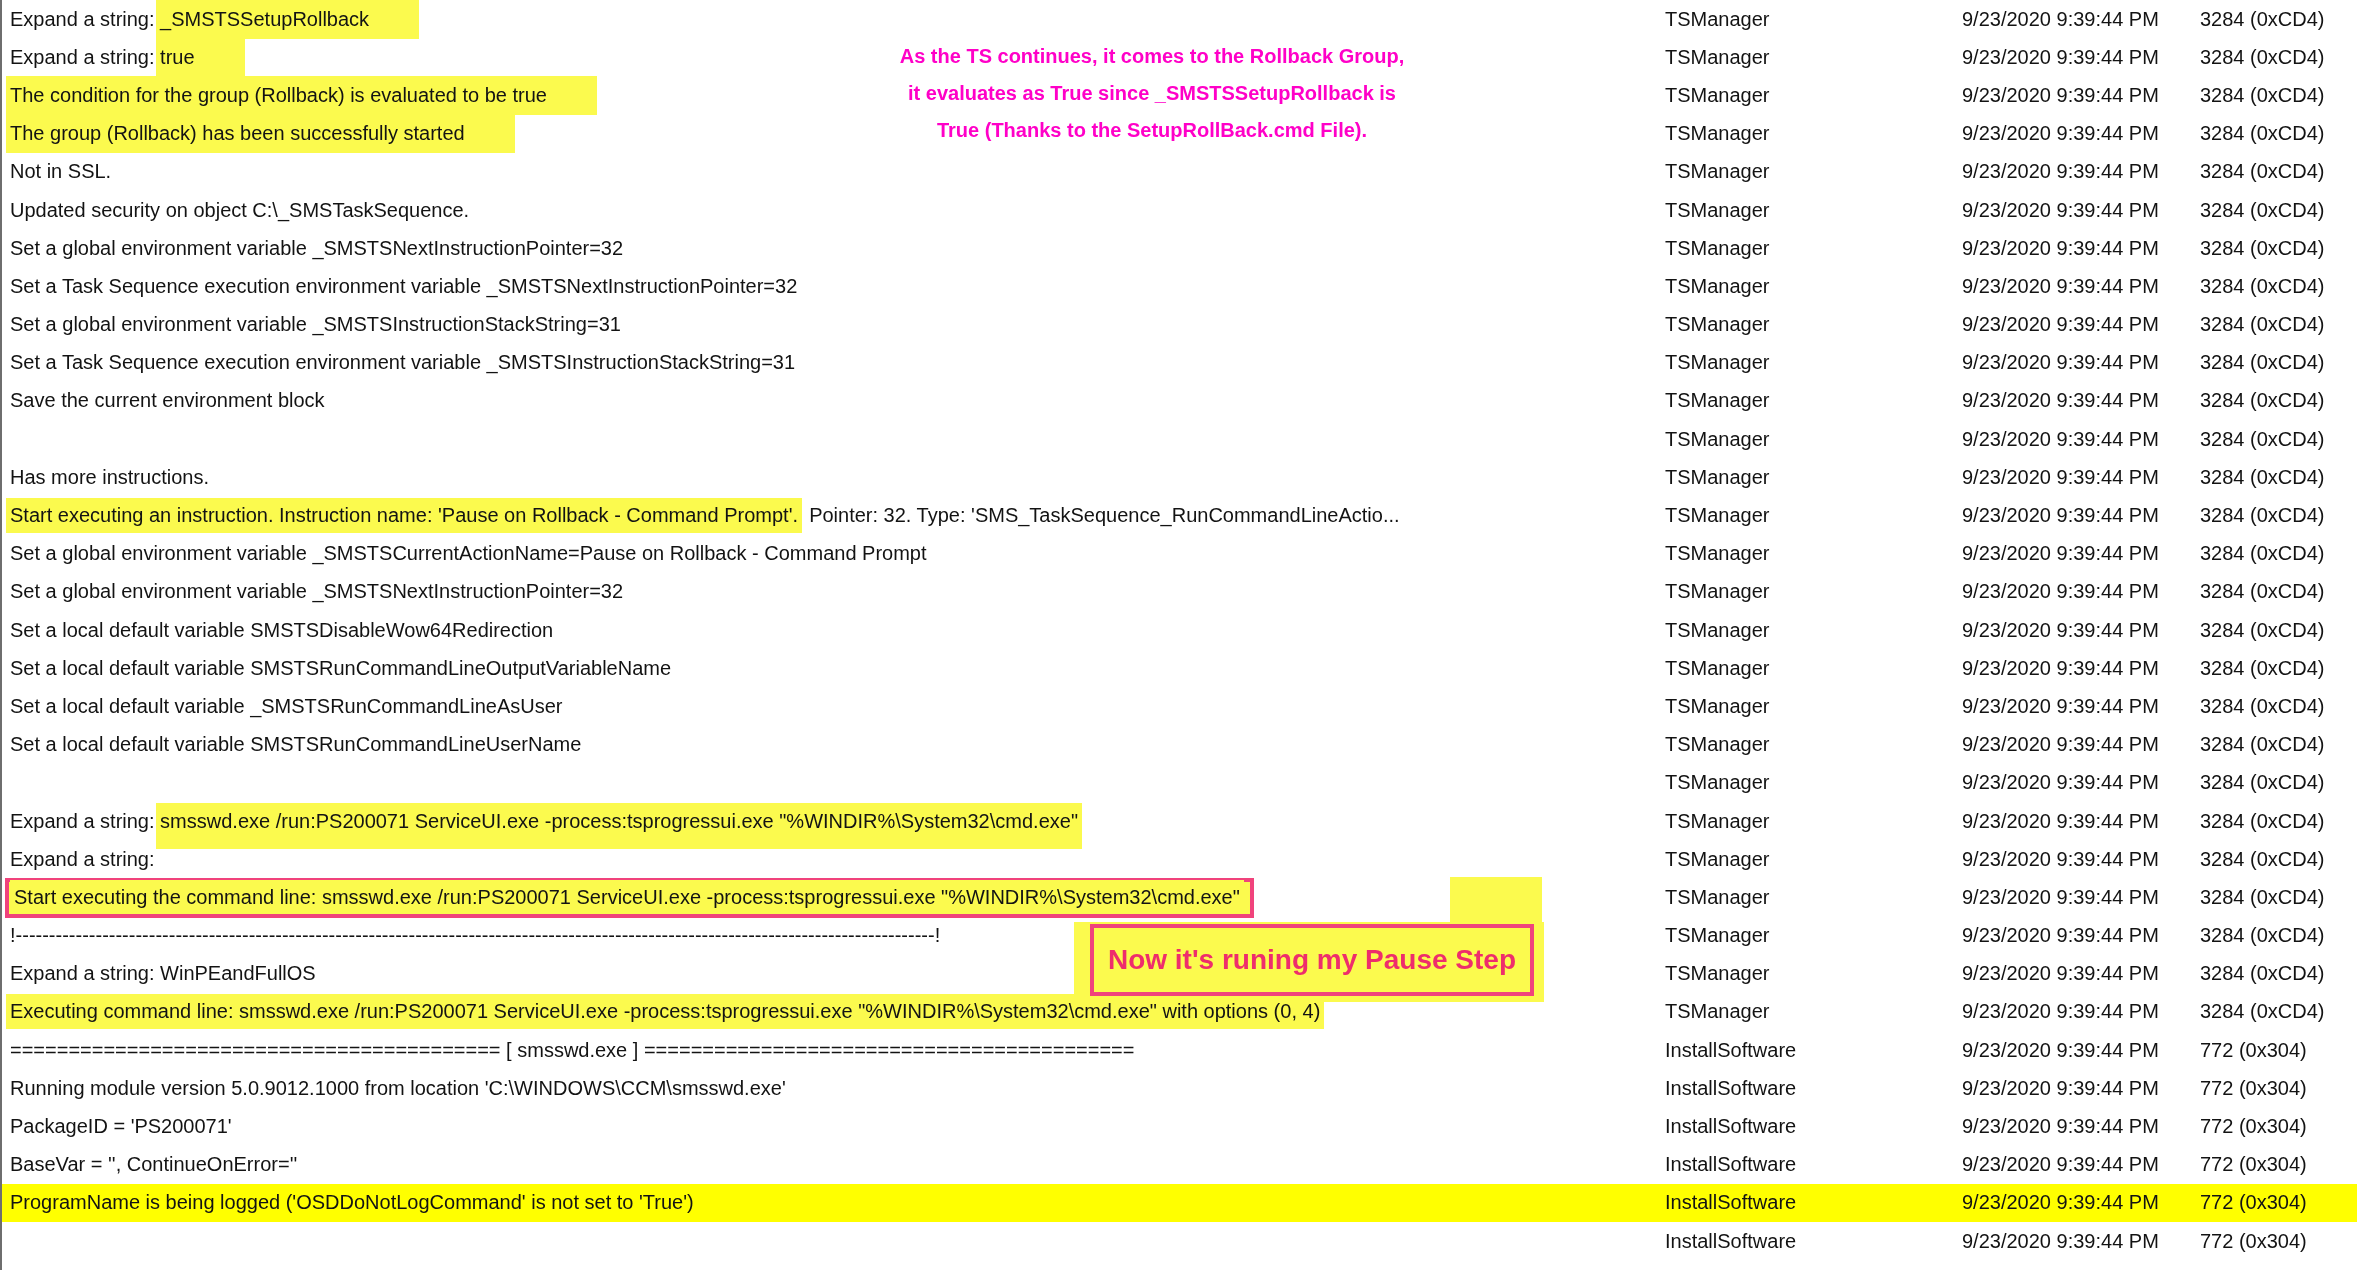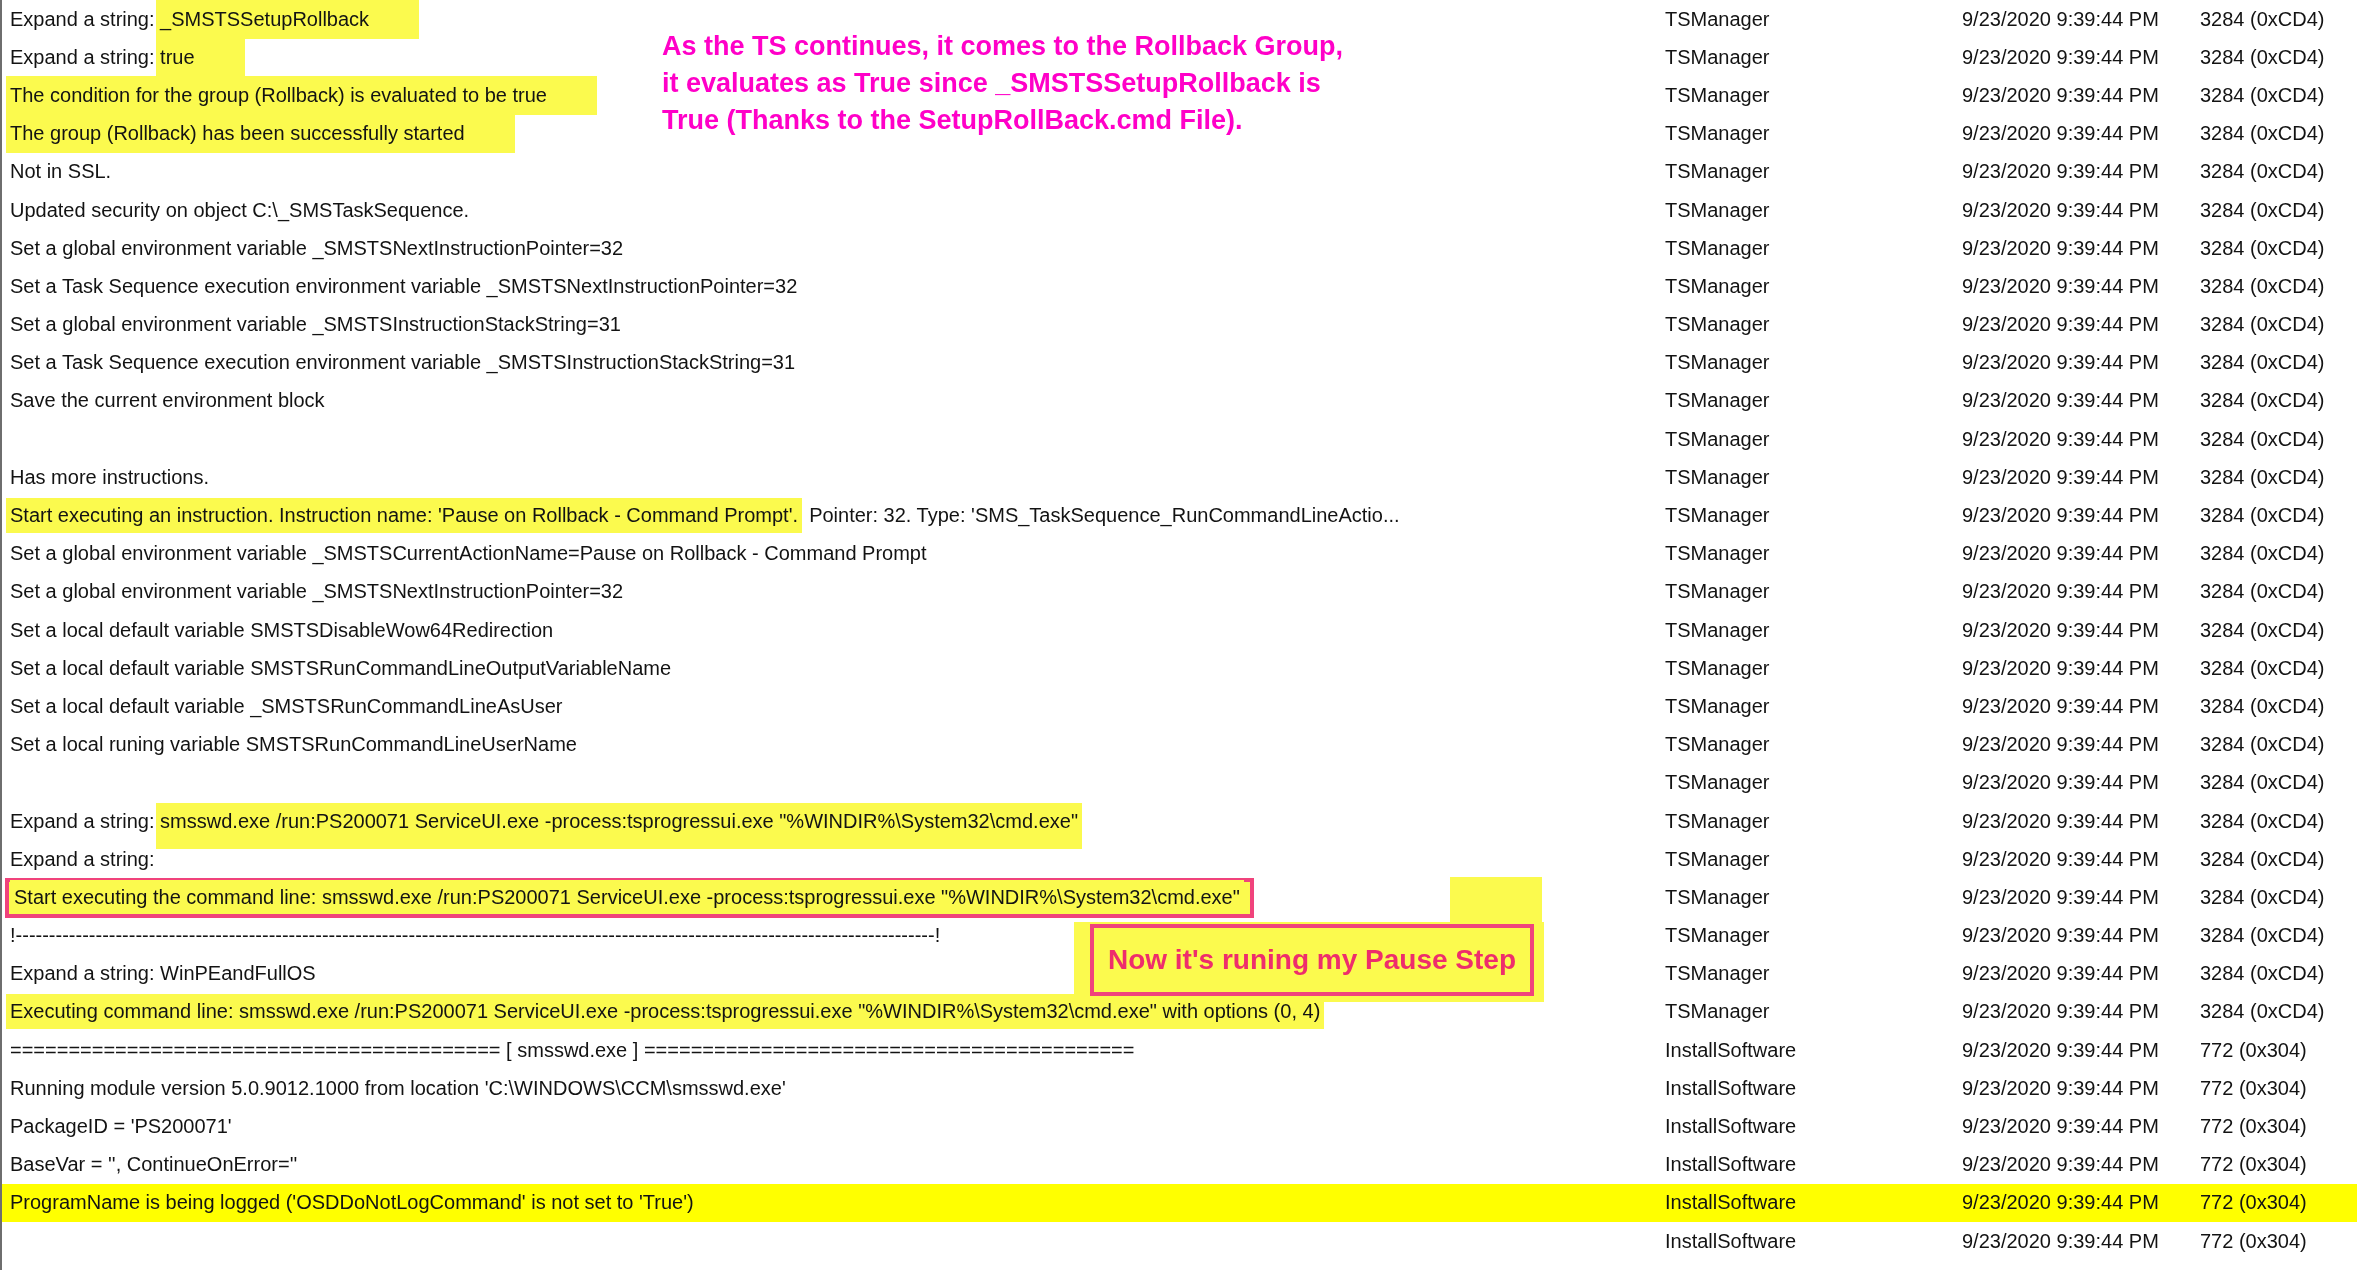--- a/index.html
+++ b/index.html
@@ -26,22 +26,22 @@
   .hl-tall{padding-top:7px;margin-top:-7px;padding-bottom:16px;margin-bottom:-16px;}
   .cmdbox{
     display:inline-block;
     border:4px solid var(--pink);
     background:var(--hl);
     padding:4px 10px 5px 5px;
     margin:-9px 0 -10px -5px;
     white-space:pre;
   }
   .note-top{
-    position:absolute;left:660px;top:28px;width:980px;
-    text-align:left;font-weight:bold;font-size:27px;line-height:37px;
+    position:absolute;left:660px;top:38px;width:980px;
+    text-align:center;font-weight:bold;font-size:20px;line-height:37px;
     color:var(--magenta);white-space:pre-line;
   }
   .halo{position:absolute;left:1072px;top:922px;width:470px;height:80px;background:var(--hl);}
   .patch{position:absolute;left:1448px;top:877px;width:92px;height:45px;background:var(--hl);}
   .pause-box{
     position:absolute;left:1088px;top:924px;width:436px;height:64px;
     background:var(--hl);border:4px solid var(--pink);
     display:flex;align-items:center;justify-content:center;
     font-weight:bold;font-size:28px;color:var(--crimson);white-space:pre;
   }
@@ -158,21 +158,21 @@
         <div class="cell time">9/23/2020 9:39:44 PM</div>
         <div class="cell thread">3284 (0xCD4)</div>
       </div>
       <div class="row">
         <div class="cell msg"><span class="">Set a local default variable _SMSTSRunCommandLineAsUser</span></div>
         <div class="cell component">TSManager</div>
         <div class="cell time">9/23/2020 9:39:44 PM</div>
         <div class="cell thread">3284 (0xCD4)</div>
       </div>
       <div class="row">
-        <div class="cell msg"><span class="">Set a local runing variable SMSTSRunCommandLineUserName</span></div>
+        <div class="cell msg"><span class="">Set a local default variable SMSTSRunCommandLineUserName</span></div>
         <div class="cell component">TSManager</div>
         <div class="cell time">9/23/2020 9:39:44 PM</div>
         <div class="cell thread">3284 (0xCD4)</div>
       </div>
       <div class="row">
         <div class="cell component">TSManager</div>
         <div class="cell time">9/23/2020 9:39:44 PM</div>
         <div class="cell thread">3284 (0xCD4)</div>
       </div>
       <div class="row">

